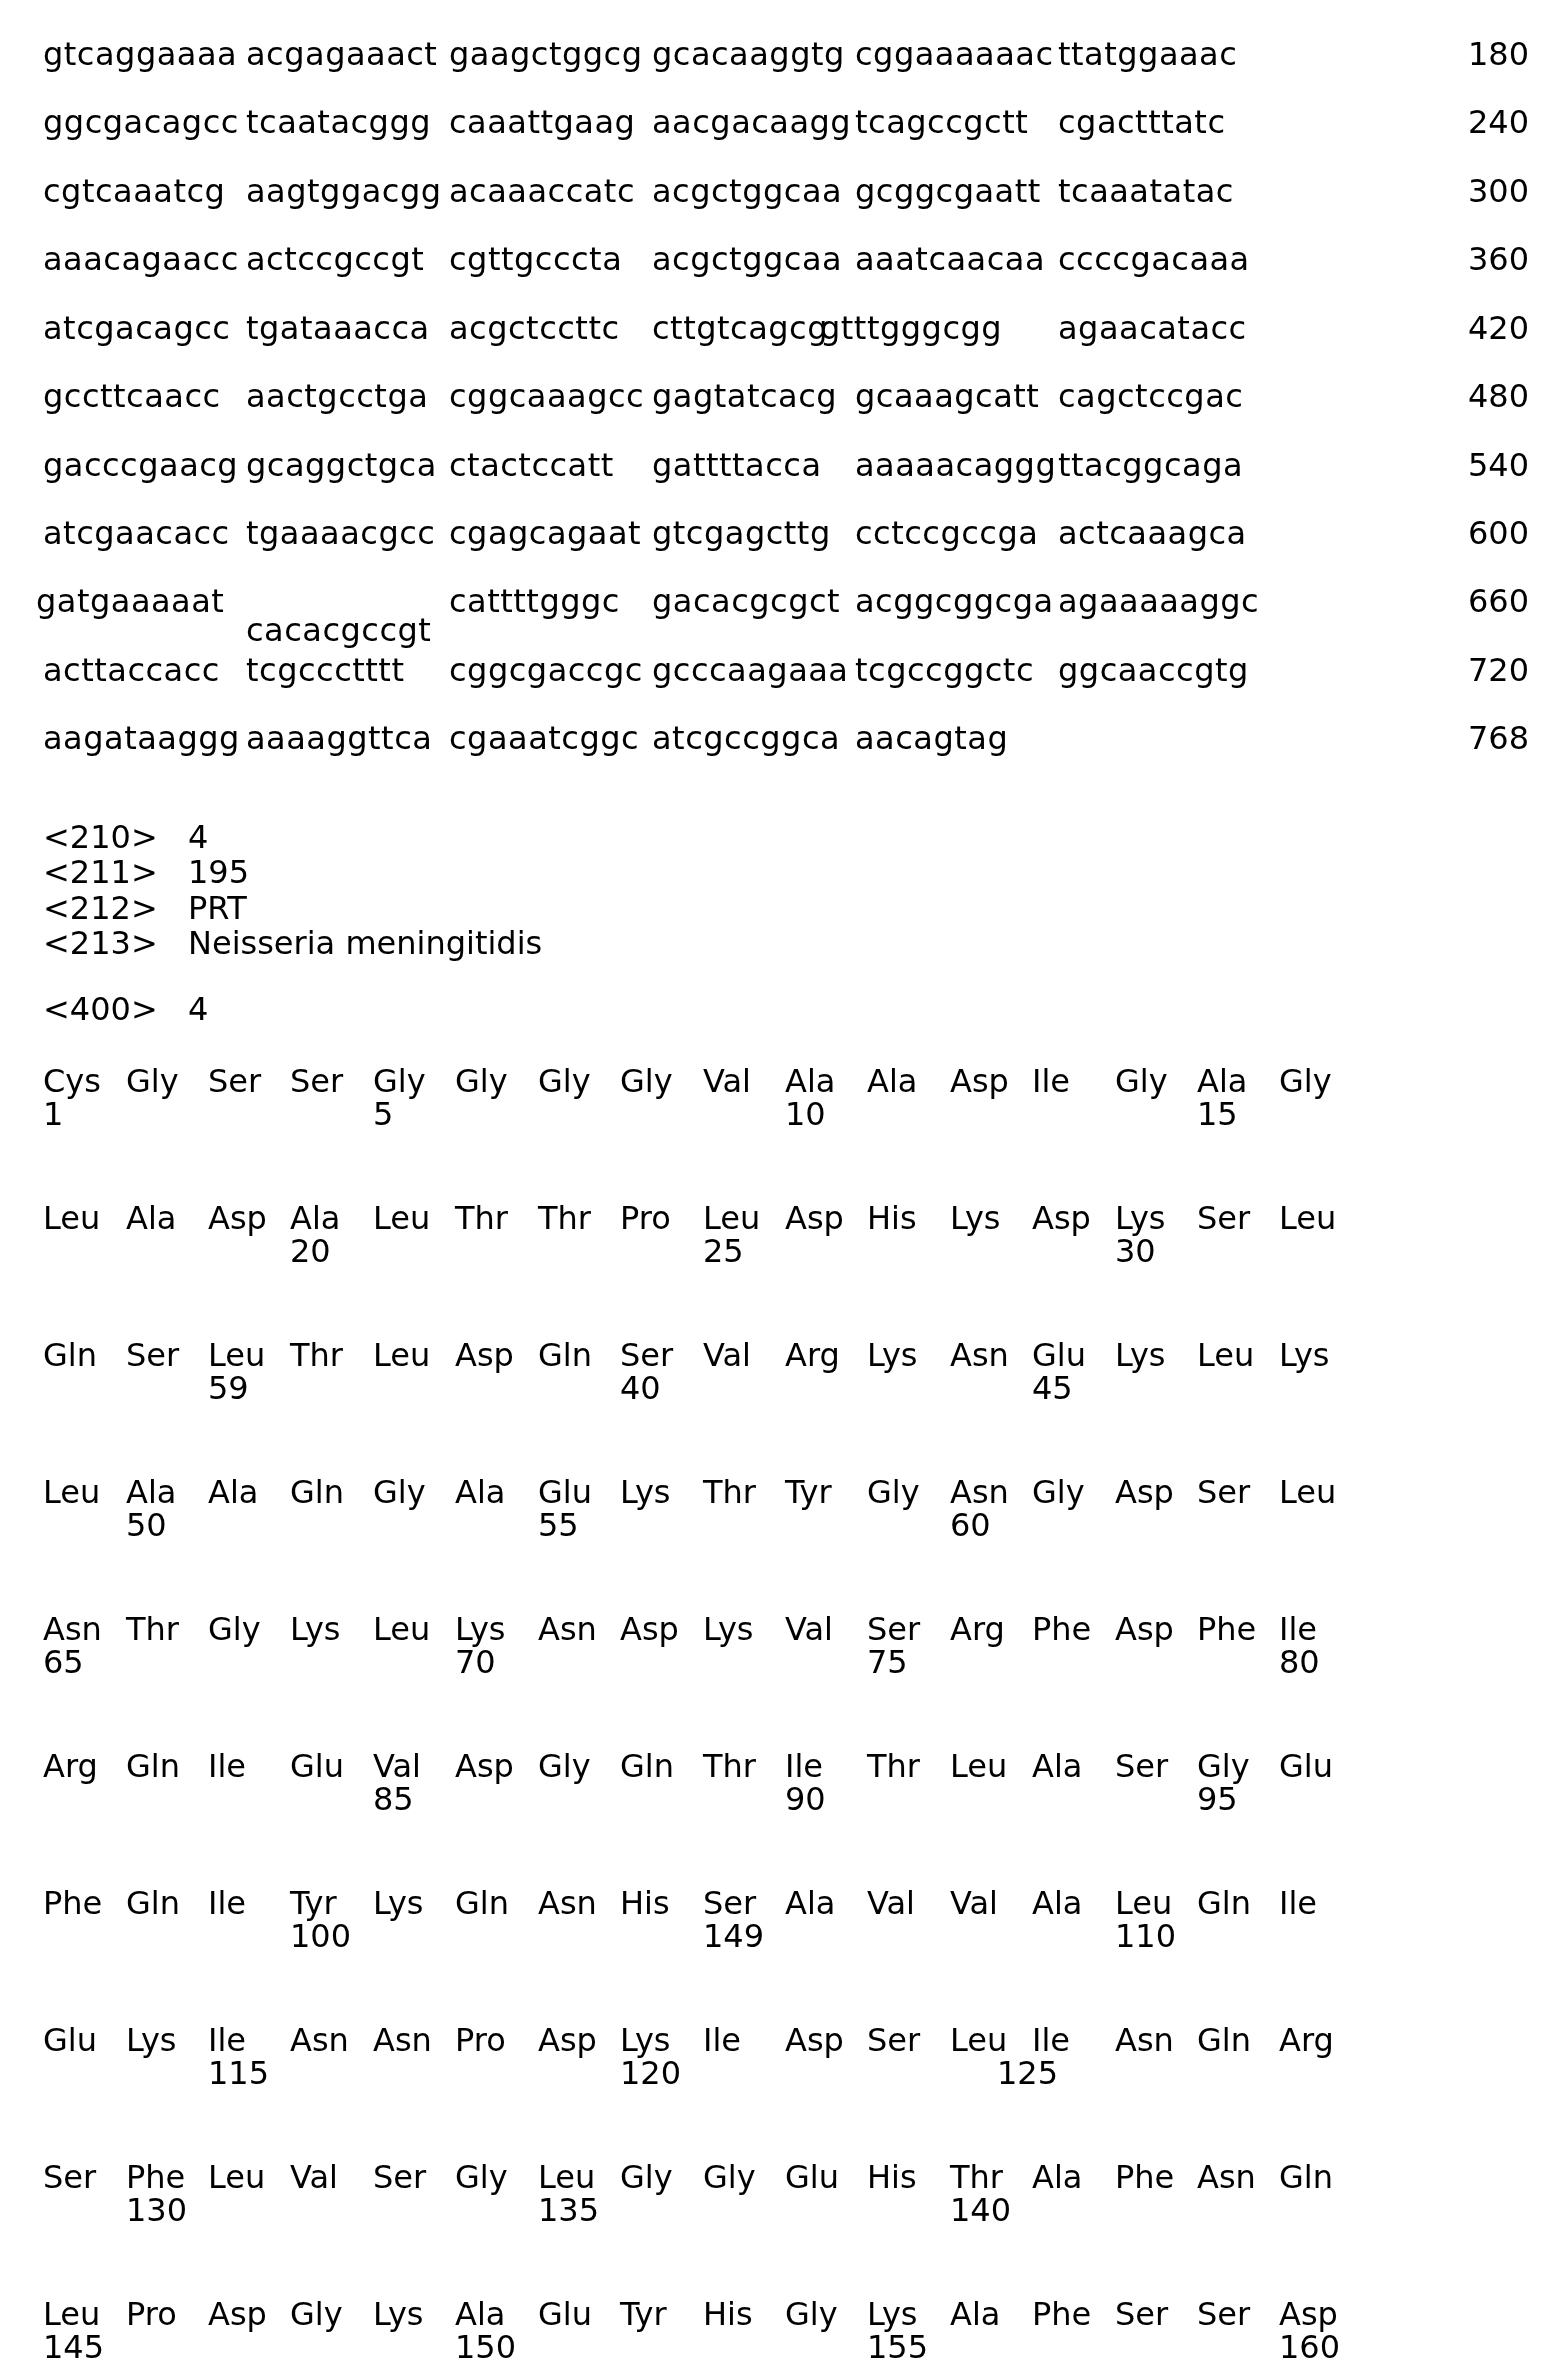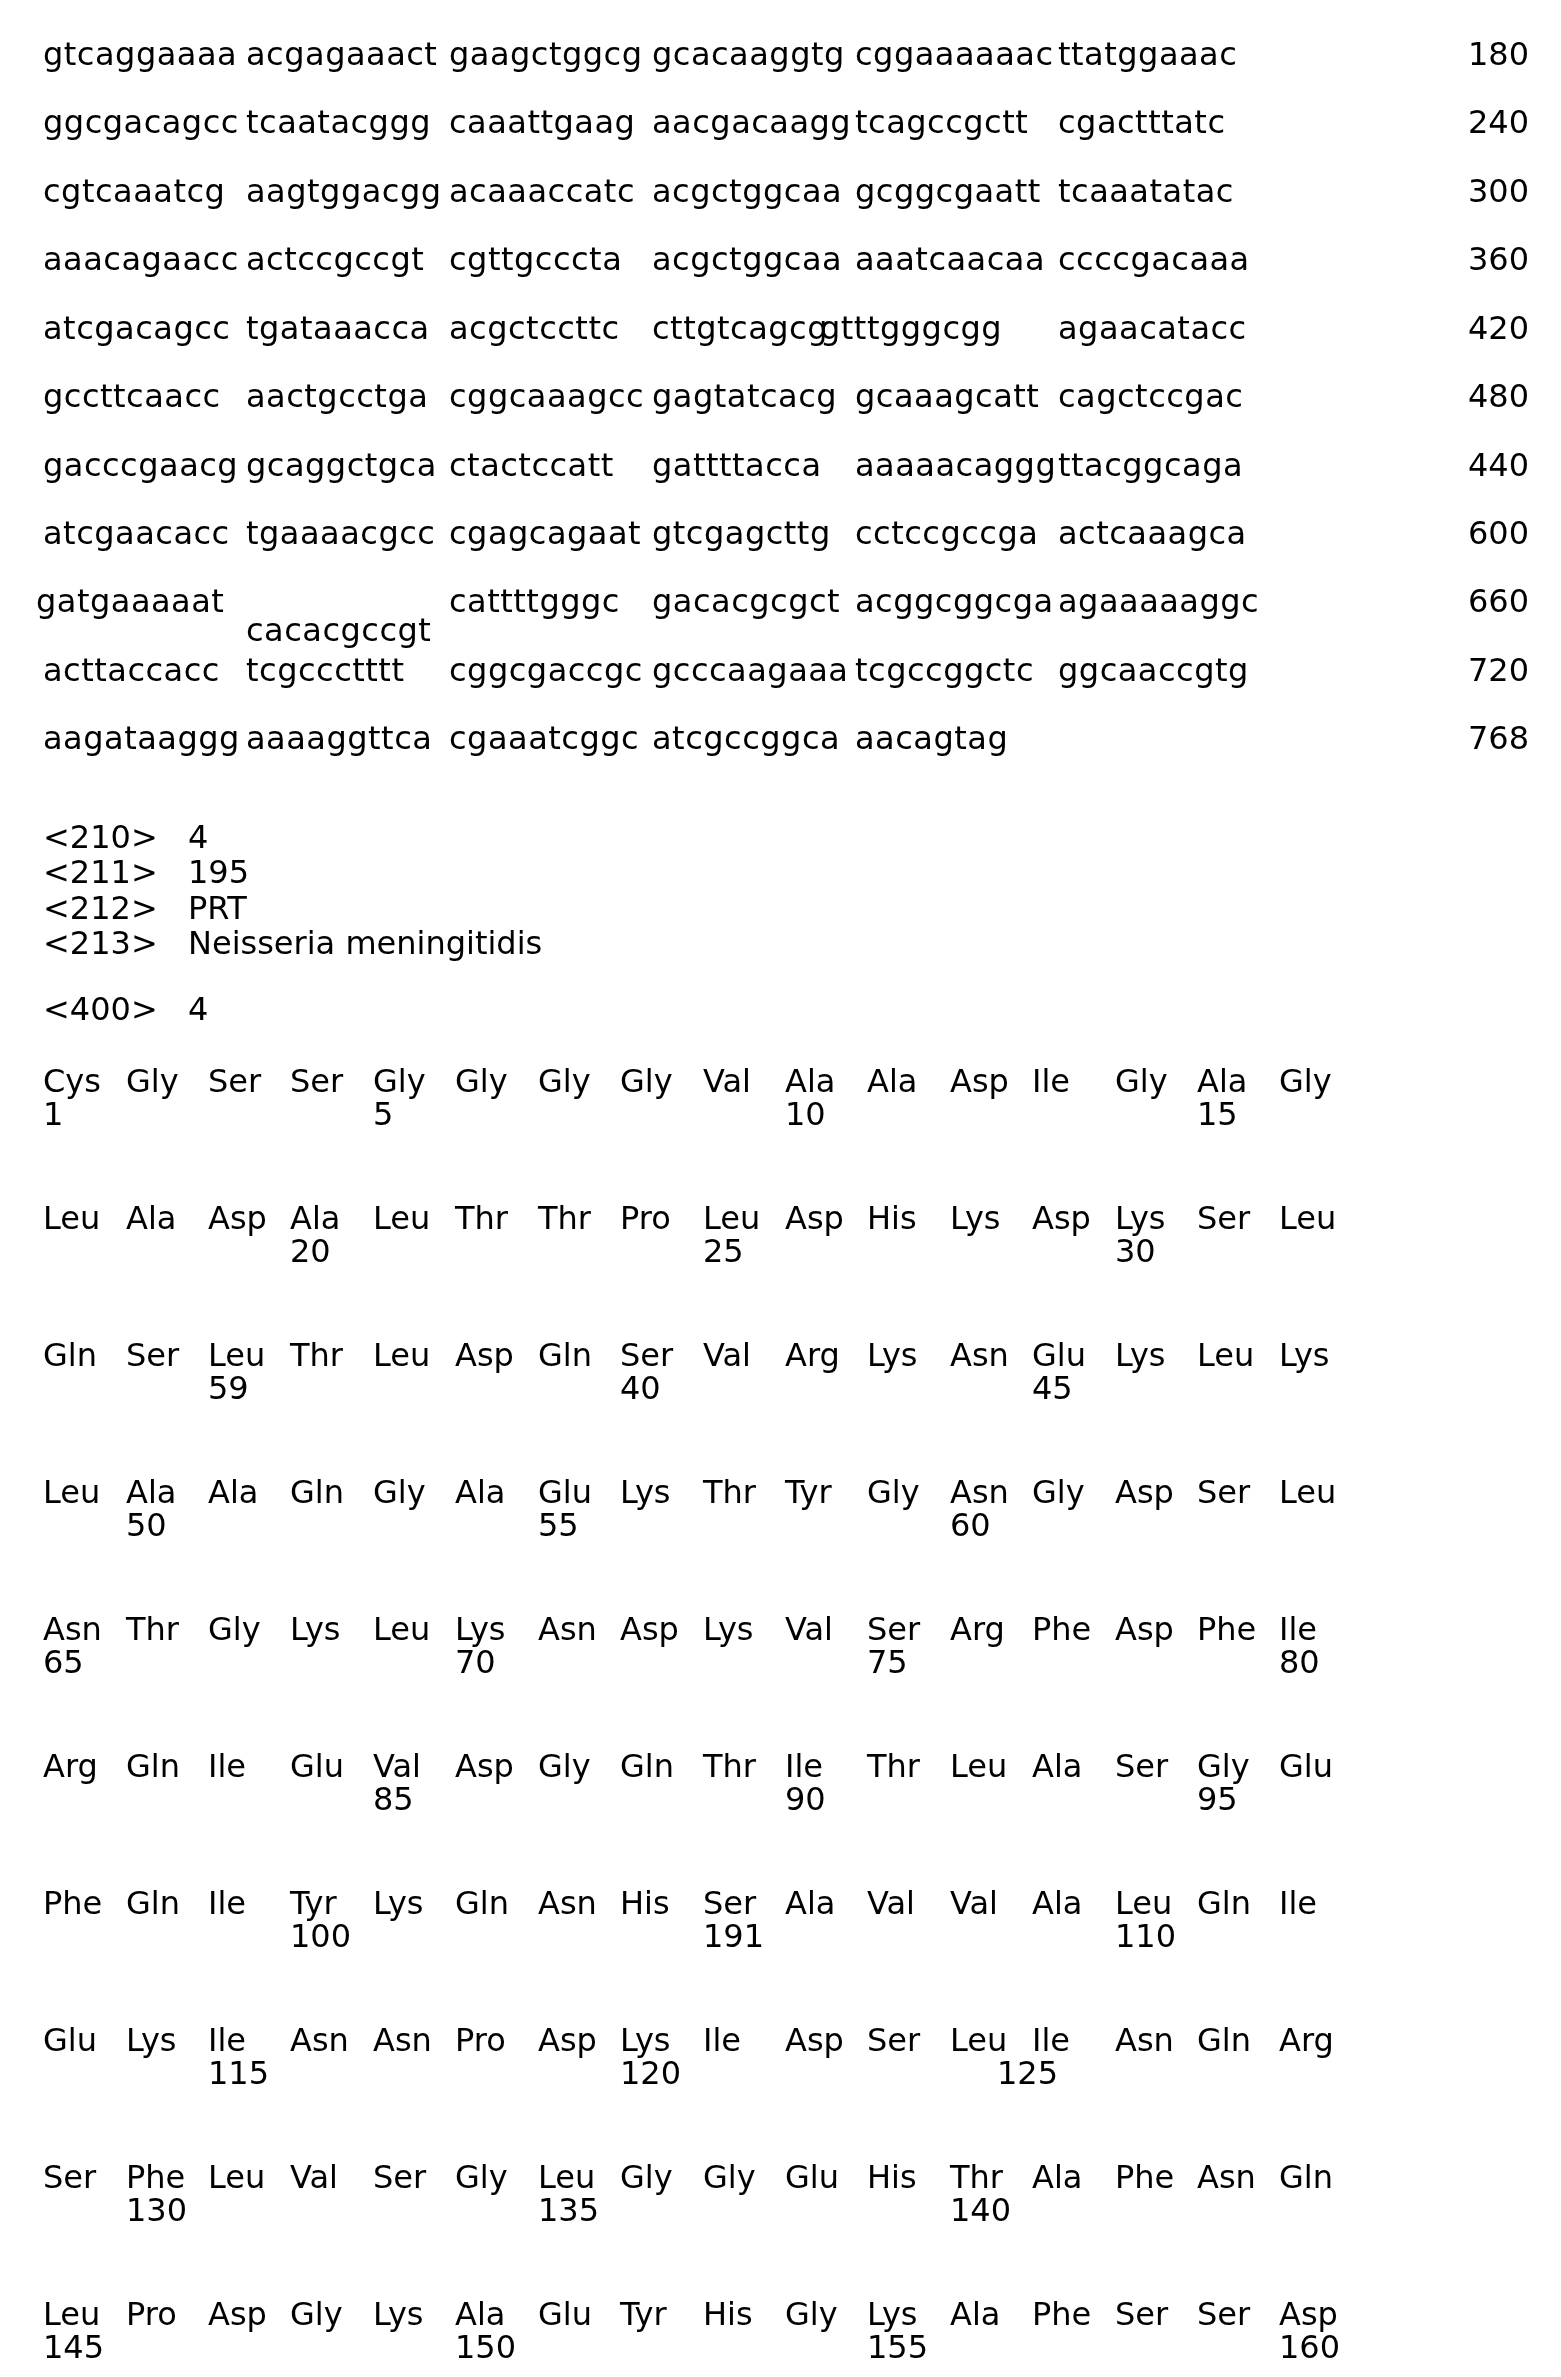--- a/index.html
+++ b/index.html
@@ -57,21 +57,21 @@
     <span class="abs dna" style="left: 652px; top: 380px;">gagtatcacg</span>
     <span class="abs dna" style="left: 855px; top: 380px;">gcaaagcatt</span>
     <span class="abs dna" style="left: 1058px; top: 380px;">cagctccgac</span>
     <span class="abs dna-num" style="left: 1425px; top: 380px;">480</span>
     <span class="abs dna" style="left: 43px; top: 449px;">gacccgaacg</span>
     <span class="abs dna" style="left: 246px; top: 449px;">gcaggctgca</span>
     <span class="abs dna" style="left: 449px; top: 449px;">ctactccatt</span>
     <span class="abs dna" style="left: 652px; top: 449px;">gattttacca</span>
     <span class="abs dna" style="left: 855px; top: 449px;">aaaaacaggg</span>
     <span class="abs dna" style="left: 1058px; top: 449px;">ttacggcaga</span>
-    <span class="abs dna-num" style="left: 1425px; top: 449px;">440</span>
+    <span class="abs dna-num" style="left: 1425px; top: 449px;">540</span>
     <span class="abs dna" style="left: 43px; top: 517px;">atcgaacacc</span>
     <span class="abs dna" style="left: 246px; top: 517px;">tgaaaacgcc</span>
     <span class="abs dna" style="left: 449px; top: 517px;">cgagcagaat</span>
     <span class="abs dna" style="left: 652px; top: 517px;">gtcgagcttg</span>
     <span class="abs dna" style="left: 855px; top: 517px;">cctccgccga</span>
     <span class="abs dna" style="left: 1058px; top: 517px;">actcaaagca</span>
     <span class="abs dna-num" style="left: 1425px; top: 517px;">600</span>
     <span class="abs dna" style="left: 36px; top: 585px;">gatgaaaaat</span>
     <span class="abs dna" style="left: 246px; top: 614px;">cacacgccgt</span>
     <span class="abs dna" style="left: 449px; top: 585px;">cattttgggc</span>
@@ -226,21 +226,21 @@
     <span class="abs res" style="left: 43px; top: 1887px;">Phe</span>
     <span class="abs res" style="left: 126px; top: 1887px;">Gln</span>
     <span class="abs res" style="left: 208px; top: 1887px;">Ile</span>
     <span class="abs res" style="left: 290px; top: 1887px;">Tyr</span>
     <span class="abs pos" style="left: 290px; top: 1920px;">100</span>
     <span class="abs res" style="left: 373px; top: 1887px;">Lys</span>
     <span class="abs res" style="left: 455px; top: 1887px;">Gln</span>
     <span class="abs res" style="left: 538px; top: 1887px;">Asn</span>
     <span class="abs res" style="left: 620px; top: 1887px;">His</span>
     <span class="abs res" style="left: 703px; top: 1887px;">Ser</span>
-    <span class="abs pos" style="left: 703px; top: 1920px;">191</span>
+    <span class="abs pos" style="left: 703px; top: 1920px;">149</span>
     <span class="abs res" style="left: 785px; top: 1887px;">Ala</span>
     <span class="abs res" style="left: 867px; top: 1887px;">Val</span>
     <span class="abs res" style="left: 950px; top: 1887px;">Val</span>
     <span class="abs res" style="left: 1032px; top: 1887px;">Ala</span>
     <span class="abs res" style="left: 1115px; top: 1887px;">Leu</span>
     <span class="abs pos" style="left: 1115px; top: 1920px;">110</span>
     <span class="abs res" style="left: 1197px; top: 1887px;">Gln</span>
     <span class="abs res" style="left: 1279px; top: 1887px;">Ile</span>
     <span class="abs res" style="left: 43px; top: 2024px;">Glu</span>
     <span class="abs res" style="left: 126px; top: 2024px;">Lys</span>

